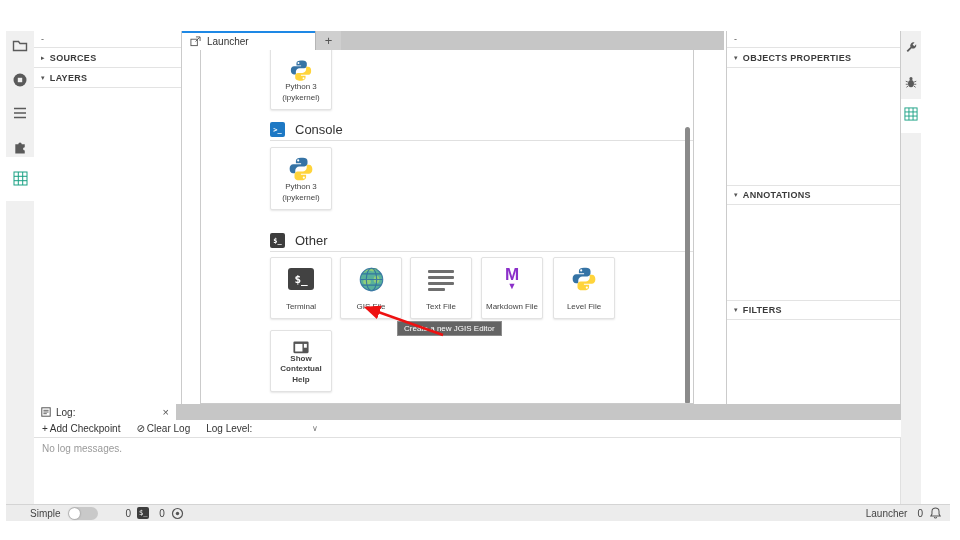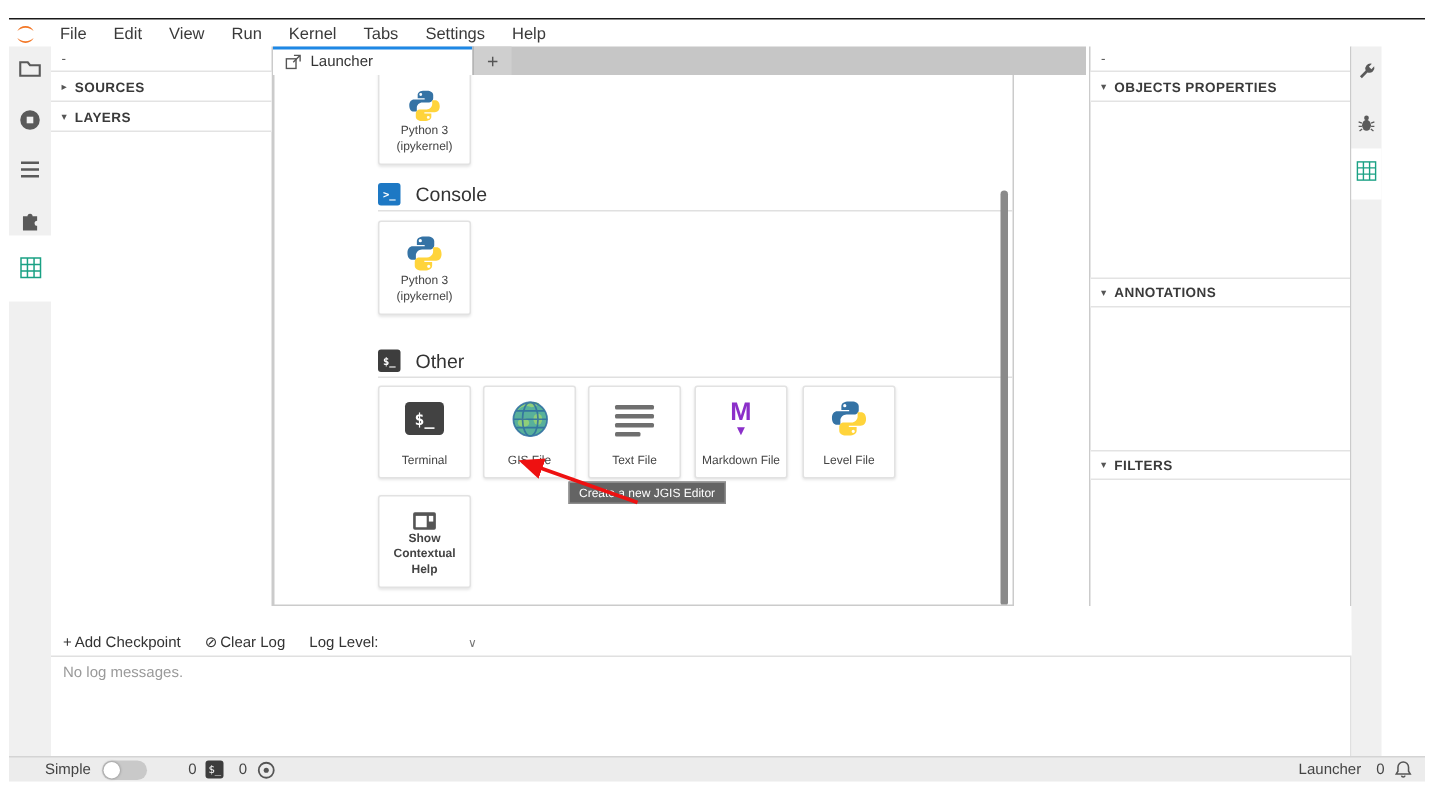--- a/index.html
+++ b/index.html
@@ -27,21 +27,21 @@
               box-sizing:border-box;display:flex;align-items:center;gap:5px;padding-left:7px;
               font-size:9px;font-weight:bold;color:#3a3a3a;letter-spacing:.3px;background:#fff;}
   .sec-header .caret{font-size:7px;color:#555;}
   .bt{border-top:1px solid #e3e3e3;}
   
   #dock-tabbar{left:182px;top:31px;width:542px;height:19px;background:#c6c6c6;display:flex;}
   .tab-active{width:133px;background:#fff;border-top:2px solid #1e88e5;display:flex;align-items:center;
               gap:6px;padding-left:8px;font-size:10px;color:#333;box-sizing:border-box;}
   .tab-plus{width:26px;display:flex;align-items:center;justify-content:center;color:#555;
             font-size:13px;background:#cfcfcf;border-left:1px solid #b5b5b5;box-sizing:border-box;}
-  #launcher{left:182px;top:50px;width:494px;height:354px;background:#fff;overflow:hidden;
+  #launcher{left:200px;top:50px;width:494px;height:354px;background:#fff;overflow:hidden;
             border-left:1px solid #cbcbcb;border-right:1px solid #cbcbcb;border-bottom:1px solid #cbcbcb;box-sizing:border-box;}
   .card{position:absolute;width:62px;border:1px solid #e2e2e2;border-radius:2px;background:#fff;
         box-shadow:0 1px 2px rgba(0,0,0,.10);display:flex;flex-direction:column;align-items:center;
         box-sizing:border-box;padding:6px 2px;}
   .card .lbl{margin-top:auto;font-size:8px;color:#444;text-align:center;line-height:1.3;}
   .sec-title{position:absolute;height:21px;width:458px;border-bottom:1px solid #e0e0e0;
              display:flex;align-items:center;gap:10px;font-size:13px;color:#333;}
   .badge{width:15px;height:15px;border-radius:2px;display:flex;align-items:center;justify-content:center;
          font-size:7px;font-weight:bold;color:#fff;font-family:"DejaVu Sans Mono",monospace;}
   .badge.blue{background:#1d78c4;}
@@ -76,34 +76,20 @@
                 background:#fff;box-shadow:0 0 2px rgba(0,0,0,.4);}
   .st-term{width:12px;height:12px;background:#3d3d3d;border-radius:2px;color:#fff;font-size:7px;
            display:flex;align-items:center;justify-content:center;font-family:"DejaVu Sans Mono",monospace;}
   .gap6{margin-left:6px;} .gap10{margin-left:10px;}
 </style>
 </head>
 <body>
 
 <div id="app">
 
-  <div id="menubar" class="abs">
-    <svg class="logo" viewBox="0 0 16 16">
-      <path d="M2.5 10.2c1.4 1.5 3.4 2.3 5.5 2.3s4.1-.8 5.5-2.3c-1 2.1-3.1 3.4-5.5 3.4s-4.5-1.3-5.5-3.4z" fill="#f37726"></path>
-      <path d="M2.5 5.8C3.5 3.7 5.6 2.4 8 2.4s4.5 1.3 5.5 3.4C12.1 4.3 10.1 3.5 8 3.5S3.9 4.3 2.5 5.8z" fill="#f37726"></path>
-    </svg>
-    <span class="menu-item">File</span>
-    <span class="menu-item">Edit</span>
-    <span class="menu-item">View</span>
-    <span class="menu-item">Run</span>
-    <span class="menu-item">Kernel</span>
-    <span class="menu-item">Tabs</span>
-    <span class="menu-item">Settings</span>
-    <span class="menu-item">Help</span>
-  </div>
 
   <div id="left-strip" class="abs strip">
     <div class="strip-active" style="top:126px;height:44px;"></div>
     <div class="strip-icon" style="top:7px;">
       <svg width="16" height="16" viewBox="0 0 16 16">
           <path d="M1.5 3.5h5l1.5 2h6.5v7h-13z" fill="none" stroke="#5a5a5a" stroke-width="1.4"></path>
         </svg>
     </div>
     <div class="strip-icon" style="top:41px;">
       <svg width="16" height="16" viewBox="0 0 16 16">
@@ -295,20 +281,30 @@
     <div class="strip-icon" style="top:76px;">
       <svg width="14" height="14" viewBox="0 0 15 15">
           <g stroke="#1aa184" fill="none">
             <rect x="1" y="1" width="13" height="13"></rect>
             <path d="M1 5.3h13M1 9.7h13M5.3 1v13M9.7 1v13"></path>
           </g>
         </svg>
     </div>
   </div>
 
+  <div id="log-tabbar" class="abs">
+    <div class="log-tab">
+      <svg width="10" height="10" viewBox="0 0 10 10">
+        <rect x=".8" y=".8" width="8.4" height="8.4" fill="none" stroke="#555"></rect>
+        <path d="M2.4 3.3h5.2M2.4 5h5.2M2.4 6.7h3.4" stroke="#555" stroke-width=".9"></path>
+      </svg>
+      <span>Log:</span>
+      <span class="close">×</span>
+    </div>
+  </div>
   <div id="log-toolbar" class="abs">
     <span class="tool">
       <span>+</span>
       <span>Add Checkpoint</span>
     </span>
     <span class="tool">
       <span>⊘</span>
       <span>Clear Log</span>
     </span>
     <span class="tool">

